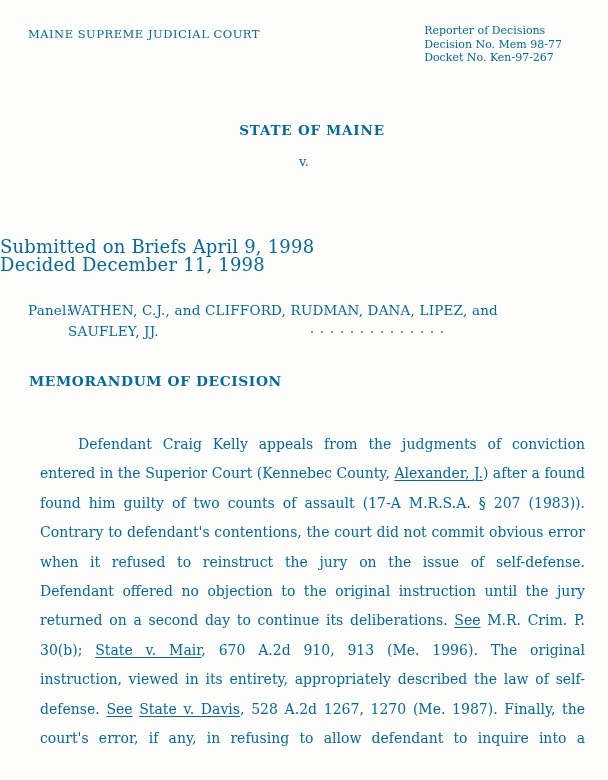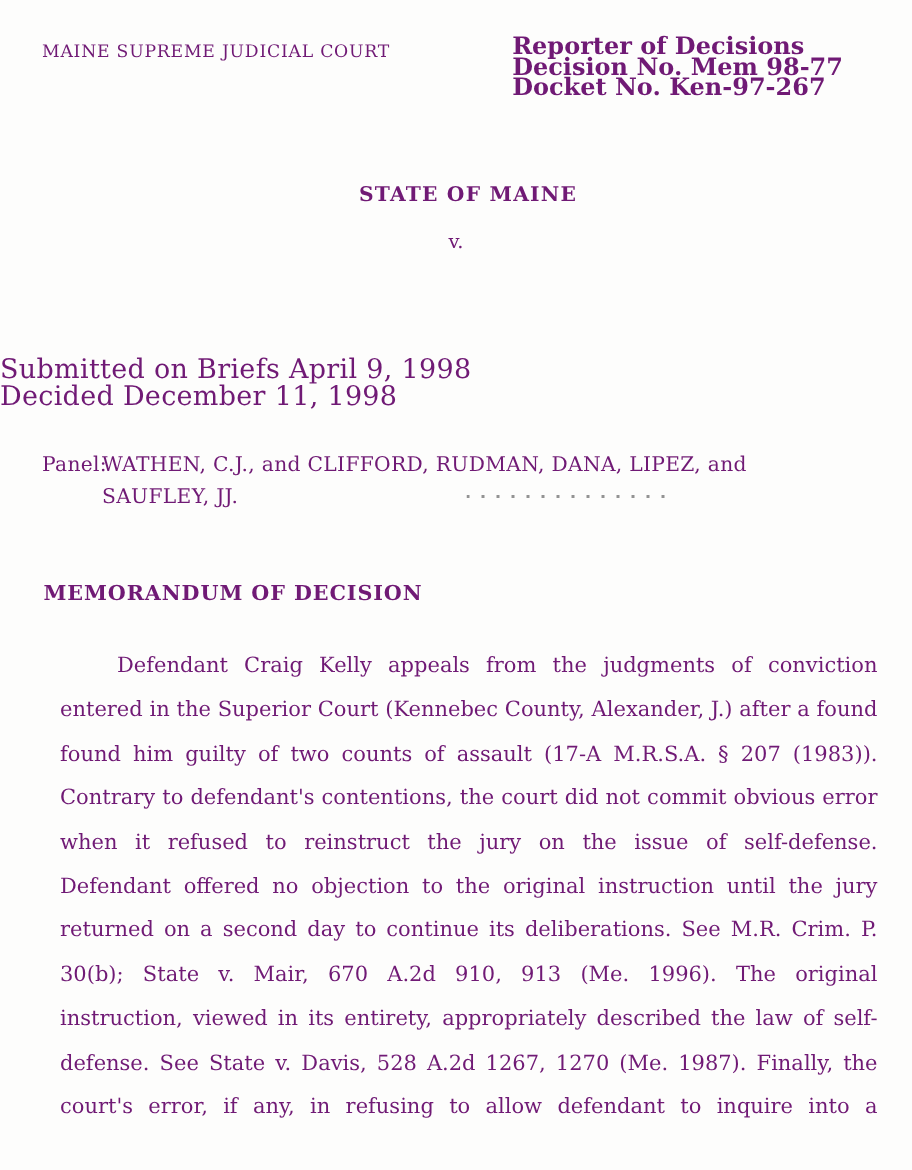--- a/index.html
+++ b/index.html
@@ -6,45 +6,44 @@
     margin: 0;
     padding: 0;
     background: #ffffff;
   }
   .page {
     position: relative;
     width: 608px;
     height: 780px;
     background: #fdfdfc;
     font-family: "DejaVu Serif", serif;
-    color: #701a75;
+    color: #0369a1;
     overflow: hidden;
   }
   
   .top-row {
     position: absolute;
     top: 24px;
     left: 28px;
     right: 46px;
     display: flex;
     justify-content: space-between;
     align-items: flex-start;
   }
   .header-left {
     font-size: 11.5px;
     letter-spacing: 0.5px;
     padding-top: 3px;
     white-space: nowrap;
   }
   .header-right {
-    font-size: 16px;
+    font-size: 11px;
     line-height: 13.5px;
     text-align: left;
     white-space: nowrap;
-    font-weight: bold;
   }
   
   .caption {
     position: absolute;
     top: 122px;
     left: 0;
     right: 0;
     text-align: center;
   }
   .party {
@@ -101,40 +100,40 @@
     opacity: 0.65;
   }
   
   .section-heading {
     position: absolute;
     top: 373px;
     left: 29px;
     font-size: 13.8px;
     font-weight: bold;
     letter-spacing: 0.6px;
-    margin-top: 15px;
   }
   
   .body-text {
     position: absolute;
     top: 430px;
     left: 40px;
     right: 23px;
     font-size: 14px;
   }
   .body-line {
     line-height: 29.4px;
     text-align: justify;
     text-align-last: justify;
     white-space: normal;
   }
   .body-line.indent {
     text-indent: 38px;
   }
   .underlined {
+    text-decoration: underline;
     text-underline-offset: 2px;
     text-decoration-thickness: 1px;
   }
 </style>
 </head>
 <body>
 
 <div class="page">
 
   <div class="top-row">

